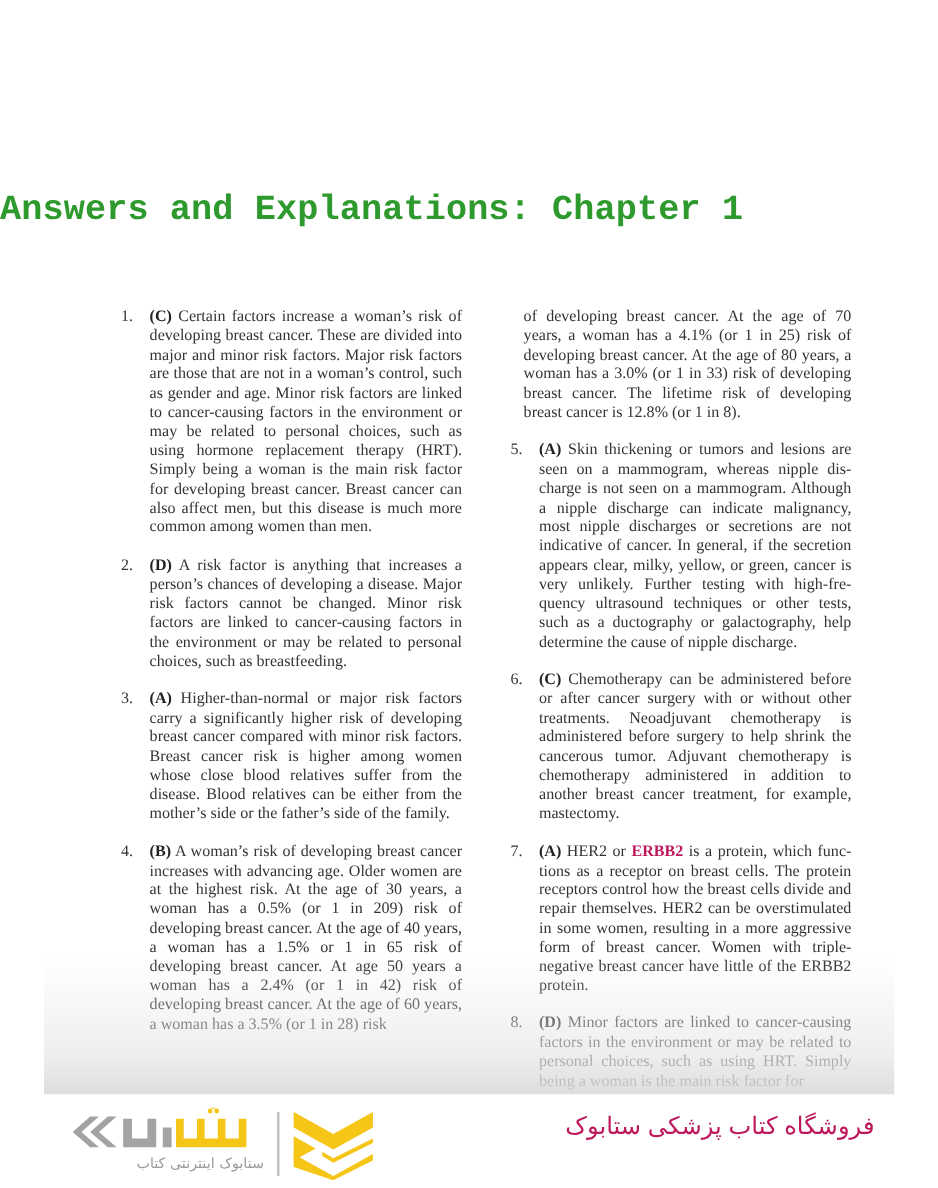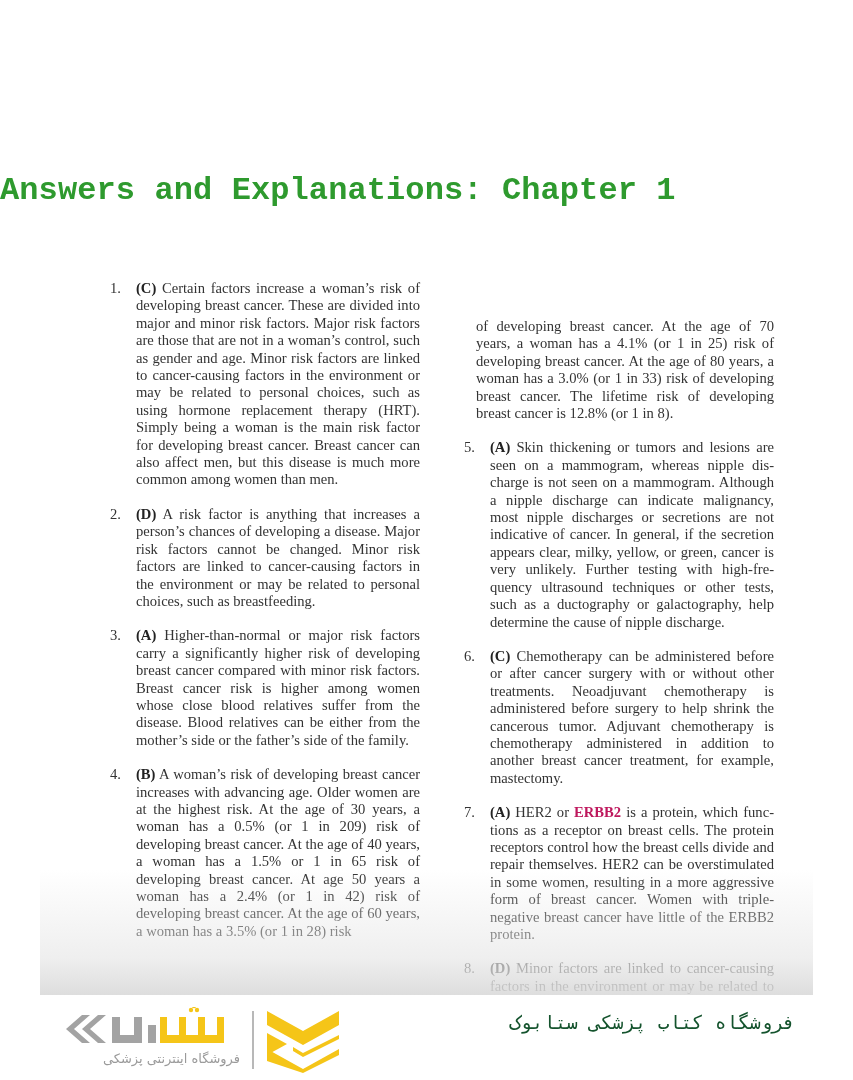--- a/index.html
+++ b/index.html
@@ -19,33 +19,33 @@
     font-size: 32px; color: #2e9a2e; letter-spacing: 0.1px;
   }
 
   .column { position: absolute; top: 280px; width: 310px; }
   .col-left { left: 110px; }
   .col-right { left: 464px; }
 
   .answer { position: relative; padding-left: 26px; margin-bottom: 17px;
     font-family: "Liberation Serif", serif; font-size: 14.6px; line-height: 17.4px;
     text-align: justify; hyphens: manual; color: #333; }
-  .answer.continued { padding-left: 12px; margin-top: 38px; }
+  .answer.continued { padding-left: 12px; }
   .answer .num { position: absolute; left: 0; top: 0; }
   .answer .key { font-weight: bold; color: #222; }
   .answer b.inline-bold { font-weight: bold; color: #be185d; }
 
   .footer { position: absolute; left: 0; top: 995px; width: 853px; height: 85px; background: #ffffff; }
   .logo-group { position: absolute; left: 60px; top: 12px; width: 280px; height: 68px; }
   .logo-word { position: absolute; left: 0; top: 0; width: 180px; height: 44px; }
   .logo-sub { position: absolute; left: 30px; top: 44px; width: 150px; font-family: "DejaVu Sans", sans-serif; font-size: 13px; color: #9a9a9a; text-align: right; direction: rtl; }
   .logo-divider { position: absolute; left: 192px; top: 4px; width: 2px; height: 58px; background: #b8b8b8; }
   .logo-mark { position: absolute; left: 203px; top: 2px; width: 80px; height: 64px; }
 
-  .store-name { position: absolute; right: 58px; top: 16px; font-family: Liberation Mono, monospace; font-size: 19px; color: #14532d; direction: rtl; }
+  .store-name { position: absolute; right: 58px; top: 16px; font-family: Liberation Sans, sans-serif; font-size: 22px; color: #be185d; direction: rtl; }
   .store-url { position: absolute; left: 440px; top: 44px; font-family: "DejaVu Sans", sans-serif; font-size: 25px; letter-spacing: 7.2px; color: #111; }
   .store-url .accent { color: #f2b705; }
 </style>
 </head>
 <body>
 
 <div class="page">
   <h1 class="chapter-title">Answers and Explanations: Chapter 1</h1>
 
   <div class="column col-left">
@@ -100,21 +100,21 @@
       <path d="M38 8 L22 22 L38 36 L46 36 L30 22 L46 8 Z" fill="#a3a3a3"></path>
 
       <path d="M52 10 h8 v18 h14 v-18 h8 v26 h-30 Z" fill="#a3a3a3"></path>
       <path d="M88 18 h8 v18 h-8 Z" fill="#a3a3a3"></path>
 
       <path d="M100 10 h7 v18 h12 v-18 h7 v18 h12 v-18 h7 v18 h12 v-18 h7 v26 h-64 Z" fill="#f5c518"></path>
       <circle cx="131" cy="3" r="2.2" fill="#f5c518"></circle>
       <circle cx="137" cy="3" r="2.2" fill="#f5c518"></circle>
       <circle cx="134" cy="-1" r="2.2" fill="#f5c518"></circle>
     </svg>
-    <div class="logo-sub">فروشگاه اینترنتی پزشکی</div>
+    <div class="logo-sub">ستابوک اینترنتی کتاب</div>
     <div class="logo-divider"></div>
     <svg class="logo-mark" viewBox="0 0 80 64">
       <path d="M4 2 L40 22 L76 2 L76 16 L40 36 L4 16 Z" fill="#f5c518"></path>
       <path d="M4 24 L24 35 L4 46 Z" fill="#f5c518"></path>
       <path d="M76 26 L76 40 L40 60 L4 40 L4 52 L40 64 L76 46 Z" fill="#f5c518"></path>
       <path d="M30 38 L40 44 L76 26 L76 30 L40 48 L30 42 Z" fill="#f5c518"></path>
     </svg>
   </div>
 
   <div class="store-name">فروشگاه کتاب پزشکی ستابوک</div>

